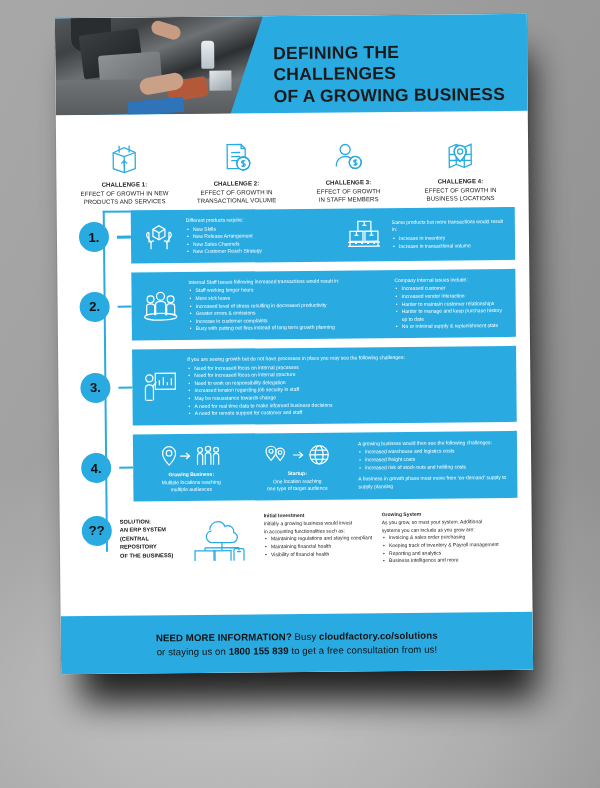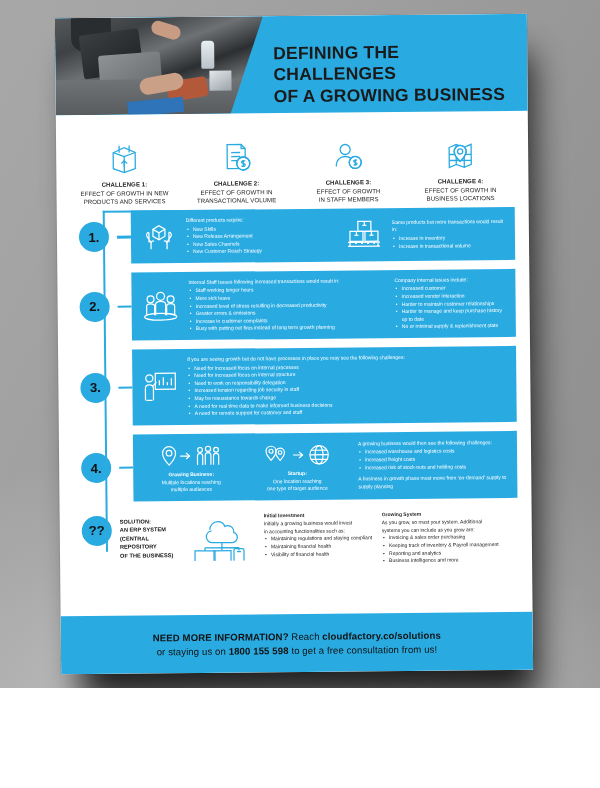--- a/index.html
+++ b/index.html
@@ -3,21 +3,21 @@
 <meta charset="utf-8">
 <style>
   html, body {
     margin: 0; padding: 0;
     width: 600px; height: 788px;
     overflow: hidden;
     font-family: "Liberation Sans", sans-serif;
   }
   #stage {
     position: relative;
-    width: 600px; height: 688px;
+    width: 600px; height: 788px;
     background:
       radial-gradient(ellipse 520px 300px at 300px 720px, #c9c9c9 0%, #bdbdbd 38%, #a9a9a9 70%, #9e9e9e 100%),
       linear-gradient(135deg, #9a9a9a 0%, #a6a6a6 25%, #b3b3b3 50%, #a2a2a2 75%, #939393 100%);
     overflow: hidden;
   }
   
   #backdrop-sheen {
     position: absolute; inset: 0;
     background: linear-gradient(118deg, rgba(255,255,255,0.10) 0%, rgba(255,255,255,0.02) 34%, rgba(0,0,0,0.05) 66%, rgba(0,0,0,0.10) 100%);
     pointer-events: none;
@@ -604,21 +604,21 @@
             <li>Keeping track of inventory &amp; Payroll management</li>
             <li>Reporting and analytics</li>
             <li>Business Intelligence and more</li>
           </ul>
         </div>
       </div>
     </div>
 
     <div class="footer">
       <div class="footer-line">
-        <b>NEED MORE INFORMATION?</b><span> Reach </span><b>cloudfactory.co/solutions</b>
+        <b>NEED MORE INFORMATION?</b><span> Busy </span><b>cloudfactory.co/solutions</b>
       </div>
       <div class="footer-line">
-        <span>or staying us on </span><b>1800 155 598</b><span> to get a free consultation from us!</span>
+        <span>or staying us on </span><b>1800 155 839</b><span> to get a free consultation from us!</span>
       </div>
     </div>
 
   </div>
 </div>
 
 </body></html>

